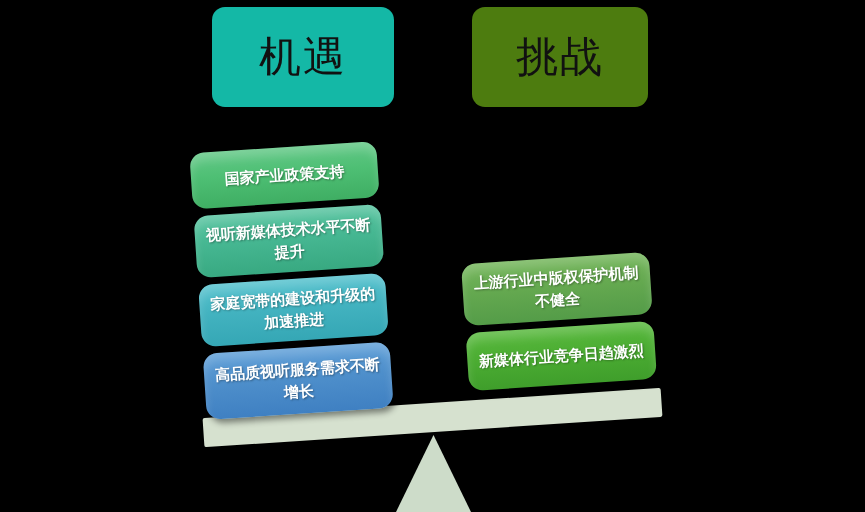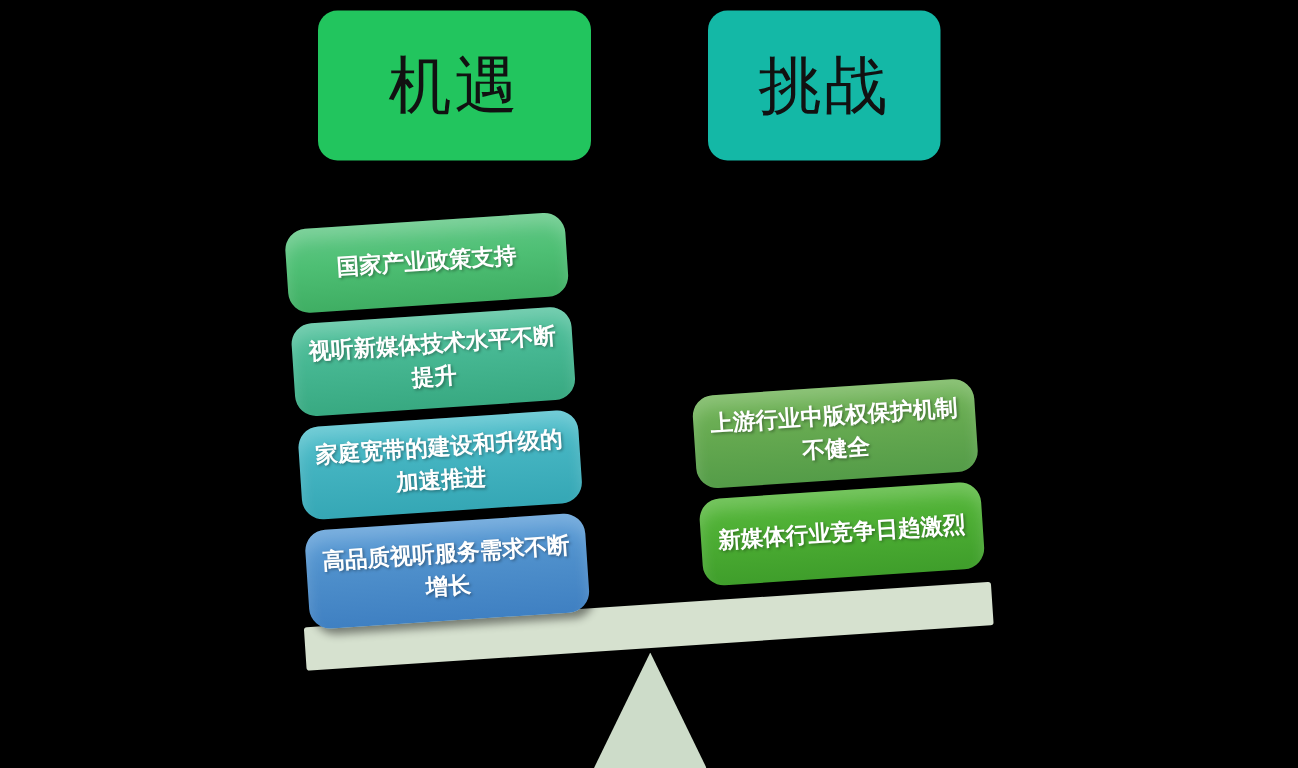--- a/index.html
+++ b/index.html
@@ -21,22 +21,22 @@
     top: 7px;
     height: 100px;
     display: flex;
     align-items: center;
     justify-content: center;
     border-radius: 13px;
     font-size: 42px;
     color: #111111;
     letter-spacing: 2px;
   }
-  .header-left  { left: 212px; width: 182px; background: #22c55e; }
-  .header-right { left: 472px; width: 155px; background: #14b8a6; }
+  .header-left  { left: 212px; width: 182px; background: #14b8a6; }
+  .header-right { left: 472px; width: 176px; background: #4d7c0f; }
 
   
   .plank {
     position: absolute;
     left: 203px;
     top: 403px;
     width: 459px;
     height: 29px;
     background: #d6e1cf;
     border-radius: 2px;

